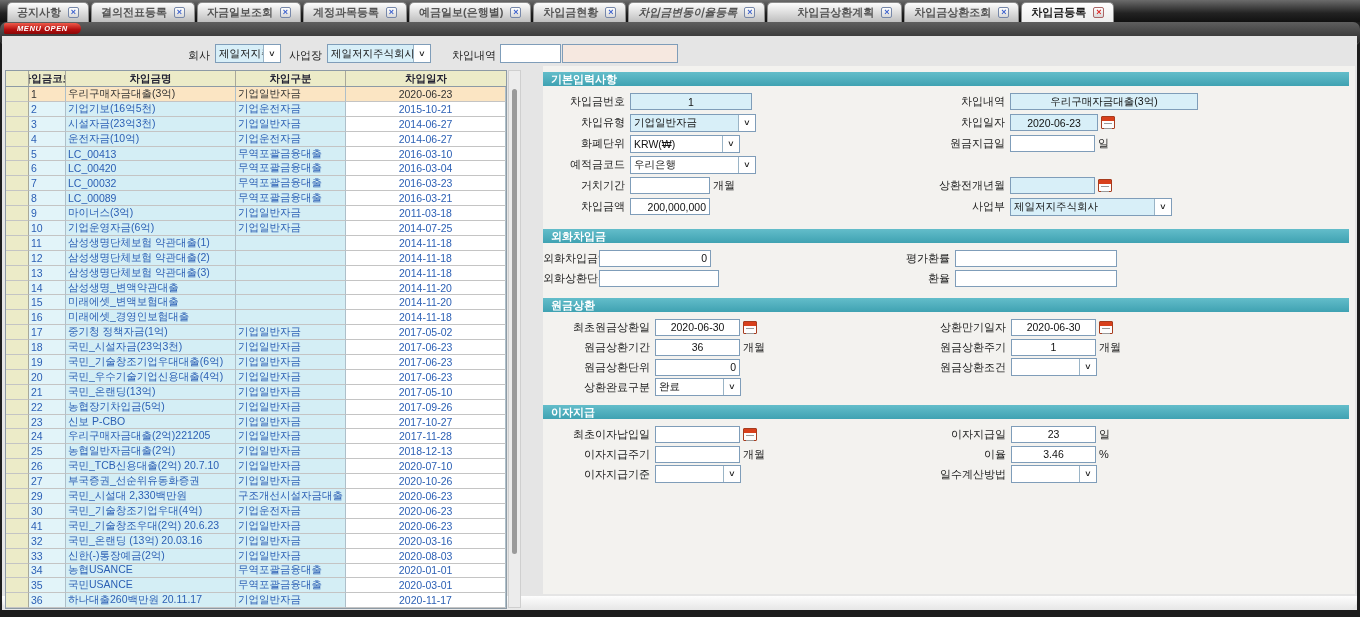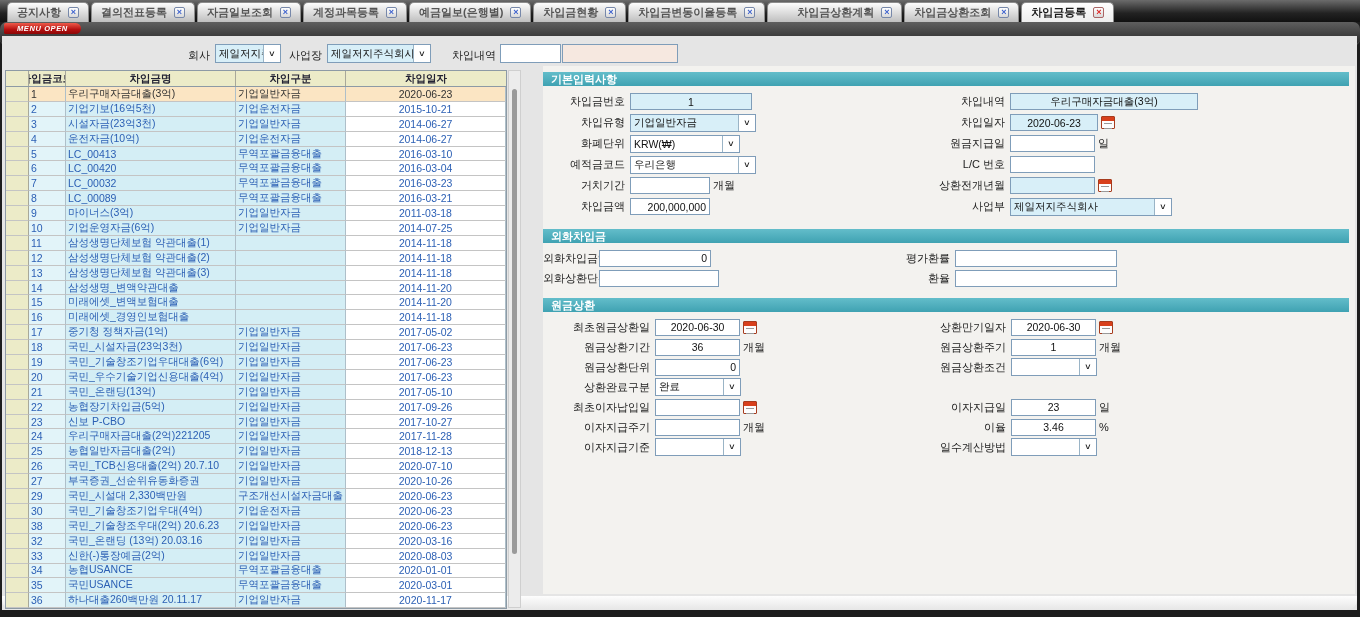--- a/index.html
+++ b/index.html
@@ -117,21 +117,21 @@
       </div>
       <div class="tab">
         <div class="tlabel" style="display: inline;">예금일보(은행별)</div>
         <div class="tclose">×</div>
       </div>
       <div class="tab">
         <div class="tlabel" style="display: inline;">차입금현황</div>
         <div class="tclose">×</div>
       </div>
       <div class="tab">
-        <div class="tlabel" style="display: inline;">차입금변동이율등록</div>
+        <div class="tlabel" style="display: inline; font-style: italic;">차입금변동이율등록</div>
         <div class="tclose">×</div>
       </div>
       <div class="tab">
         <div class="tlabel" style="display: inline; margin-left: 20px;">차입금상환계획</div>
         <div class="tclose">×</div>
       </div>
       <div class="tab">
         <div class="tlabel" style="display: inline; font-family: Liberation Serif, serif;">차입금상환조회</div>
         <div class="tclose">×</div>
       </div>
@@ -369,21 +369,21 @@
           </div>
           <div class="trow">
             <div class="tc c0"></div>
             <div class="tc c1">30</div>
             <div class="tc c2">국민_기술창조기업우대(4억)</div>
             <div class="tc c3">기업운전자금</div>
             <div class="tc c4">2020-06-23</div>
           </div>
           <div class="trow">
             <div class="tc c0"></div>
-            <div class="tc c1">38</div>
+            <div class="tc c1">41</div>
             <div class="tc c2">국민_기술창조우대(2억) 20.6.23</div>
             <div class="tc c3">기업일반자금</div>
             <div class="tc c4">2020-06-23</div>
           </div>
           <div class="trow">
             <div class="tc c0"></div>
             <div class="tc c1">32</div>
             <div class="tc c2">국민_온랜딩 (13억) 20.03.16</div>
             <div class="tc c3">기업일반자금</div>
             <div class="tc c4">2020-03-16</div>
@@ -457,24 +457,20 @@
             <span class="lbl" style="width:167px">원금지급일</span>
             <span class="tb" style="width:85px"></span>
             <span class="suffix">일</span>
           </span>
         </div>
         <div class="frow">
           <span class="lbl" style="width:87px">예적금코드</span>
           <span class="dd" style="width:126px;height:18px">
             <span class="ddv">우리은행</span>
             <span class="dda">˅</span>
-          </span>
-          <span class="rhalf">
-            <span class="lbl" style="width:167px">L/C 번호</span>
-            <span class="tb" style="width:85px"></span>
           </span>
         </div>
         <div class="frow">
           <span class="lbl" style="width:87px">거치기간</span>
           <span class="tb" style="width:80px"></span>
           <span class="suffix">개월</span>
           <span class="rhalf">
             <span class="lbl" style="width:167px">상환전개년월</span>
             <span class="tb cyan" style="width:85px"></span>
             <span class="cal"></span>
@@ -548,20 +544,21 @@
         </div>
         <div class="frow">
           <span class="lbl" style="width:112px">상환완료구분</span>
           <span class="dd" style="width:86px;height:18px">
             <span class="ddv">완료</span>
             <span class="dda">˅</span>
           </span>
         </div>
       </div>
 
+      <div class="secbar" style="margin-top:8px">이자지급</div>
       <div class="sec-tight">
         <div class="frow">
           <span class="lbl" style="width:112px">최초이자납입일</span>
           <span class="tb" style="width:85px"></span>
           <span class="cal"></span>
           <span class="rhalf">
             <span class="lbl" style="width:168px">이자지급일</span>
             <span class="tb center" style="width:85px">23</span>
             <span class="suffix">일</span>
           </span>

